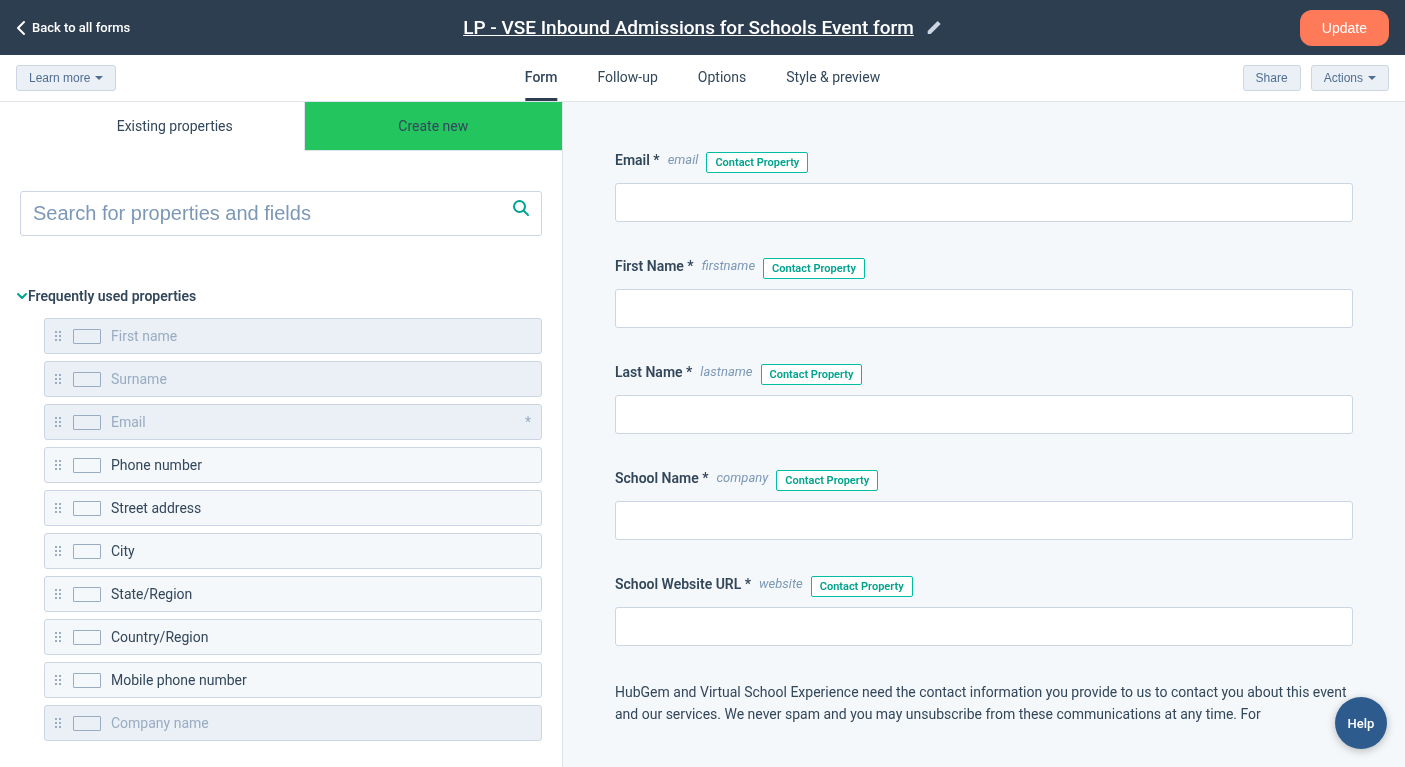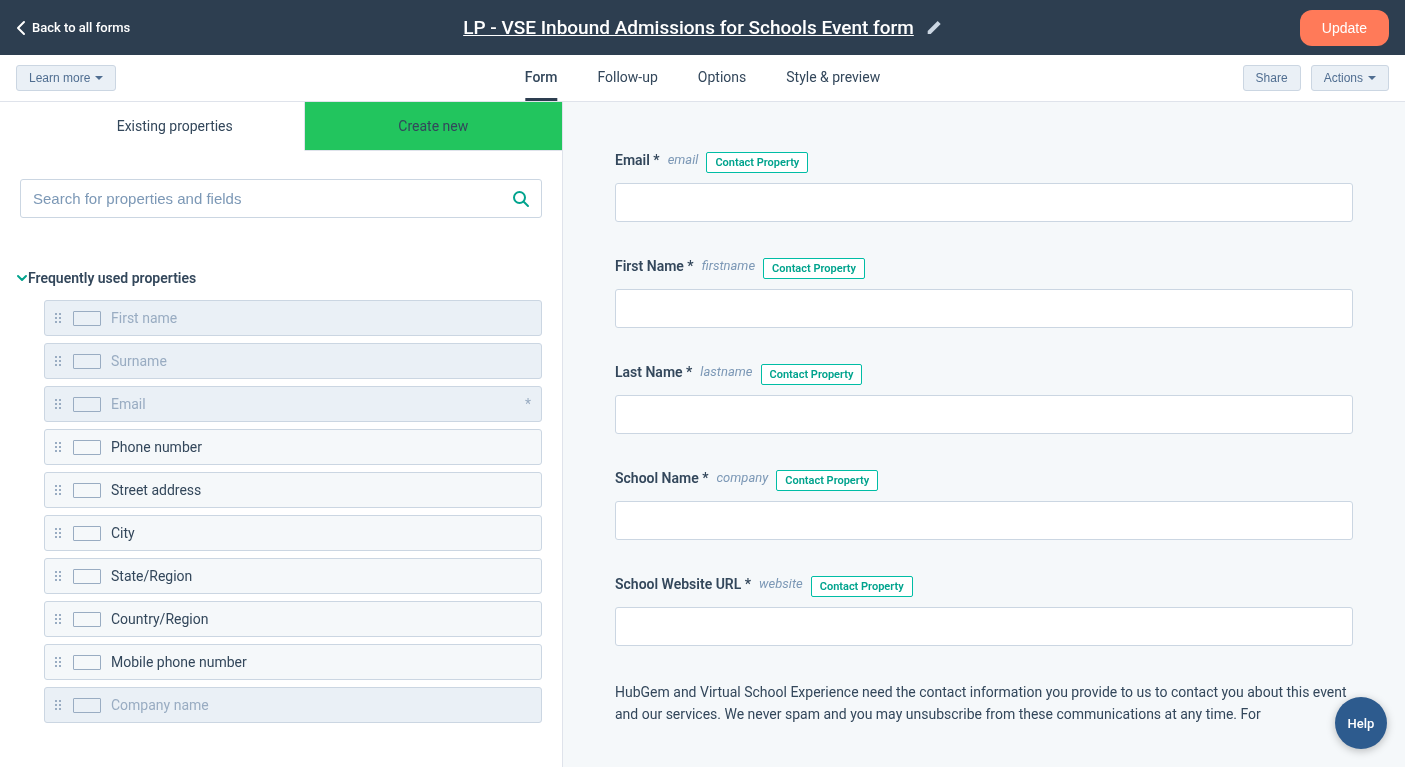--- a/index.html
+++ b/index.html
@@ -148,22 +148,23 @@
     padding: 28px 20px 18px 20px;
   }
   .search-box {
     position: relative;
   }
   .search-input {
     width: 100%;
     border: 1px solid #cbd6e2;
     border-radius: 3px;
     padding: 10px 40px 10px 12px;
-    font-size: 15px;
-    color: #33475b;
+    font-size: 20px;
+    color: #33475b;
+    margin-top: 12px;
   }
   .search-input::placeholder { color: #7c98b6; }
   .search-icon {
     position: absolute;
     right: 12px;
     top: 50%;
     transform: translateY(-50%);
   }
   .section-header {
     display: flex;

